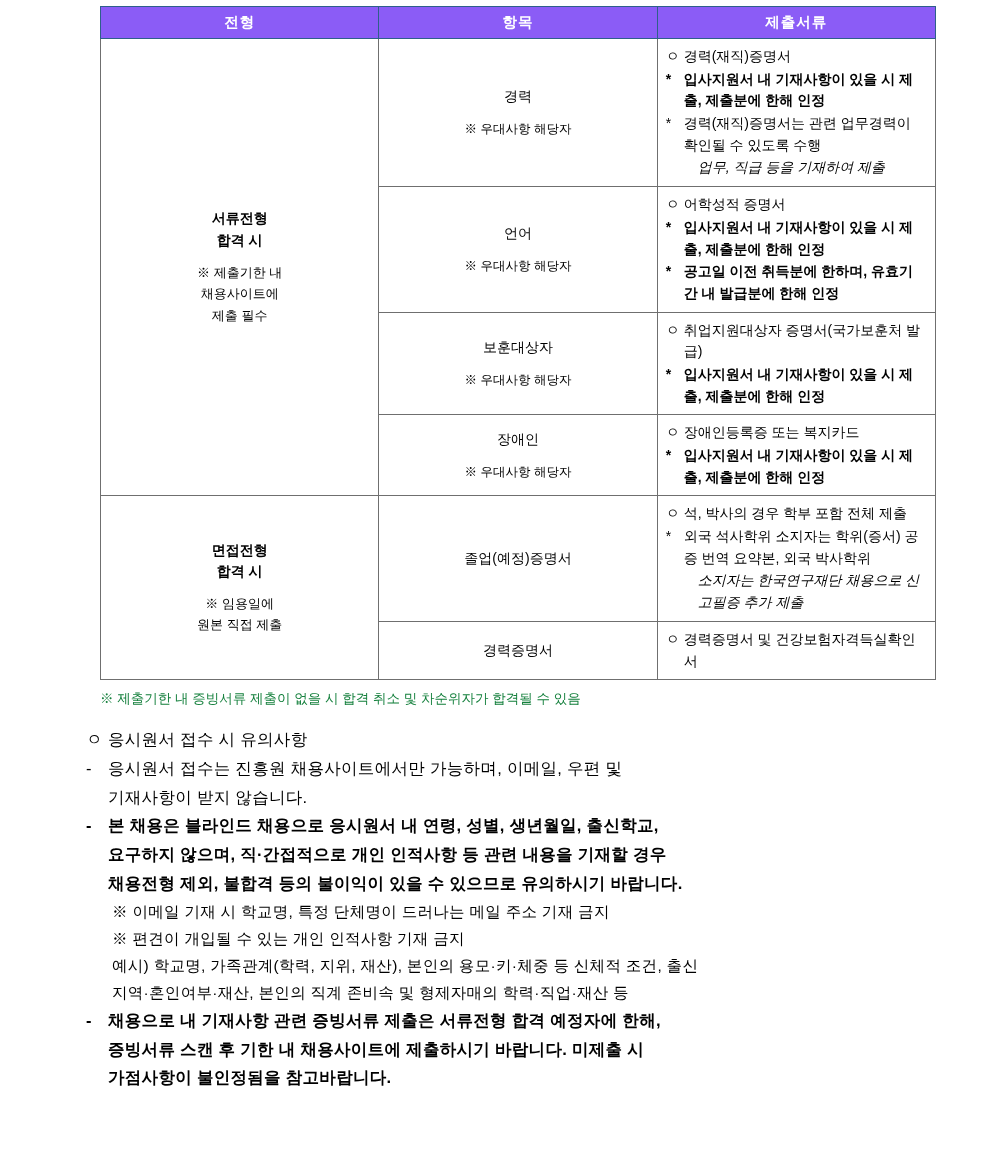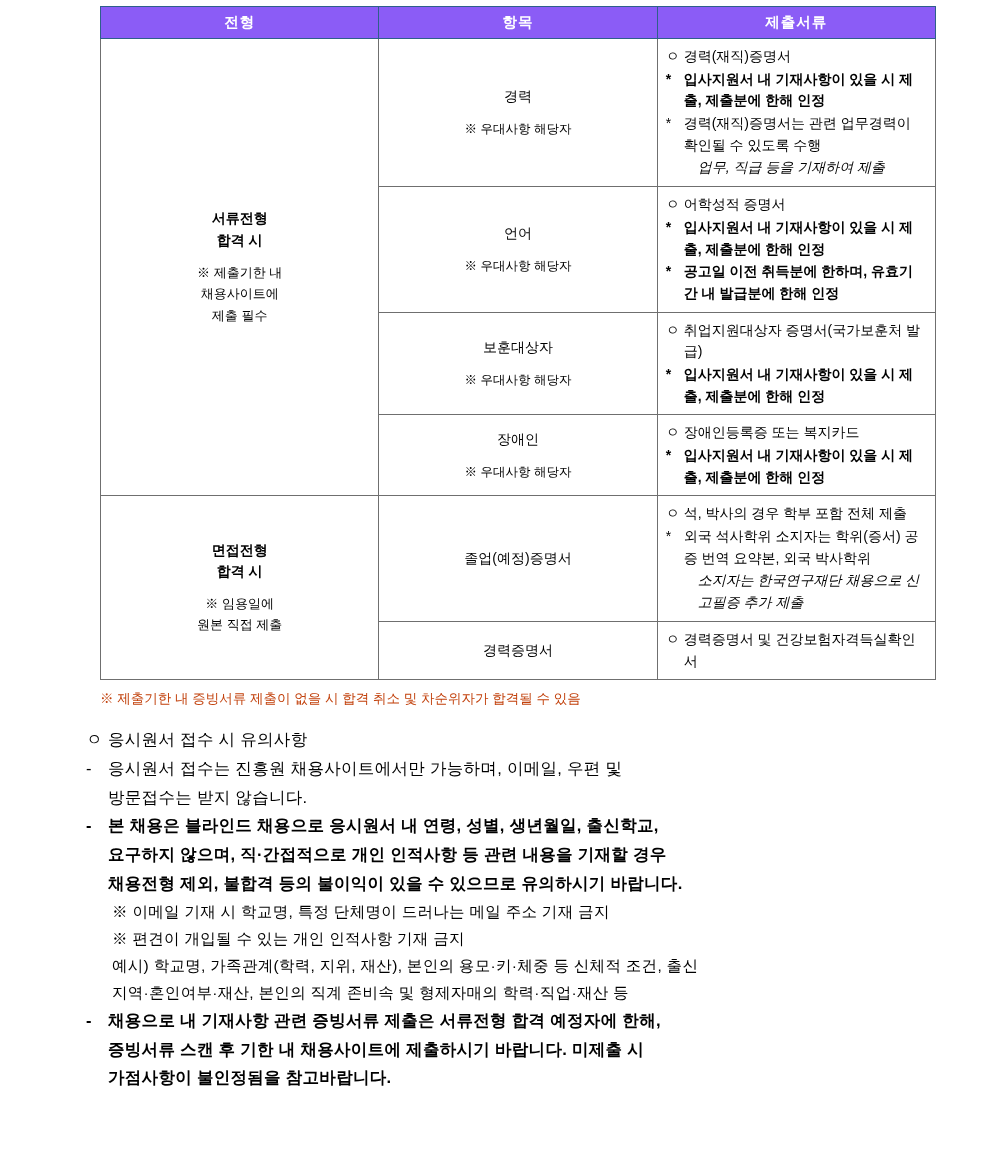--- a/index.html
+++ b/index.html
@@ -86,21 +86,21 @@
   }
   .cont {
     display: block;
     padding-left: 32px;
     margin: 1px 0;
     font-style: italic;
   }
   .tbl-foot {
     font-size: 13.5px;
     margin: 10px 0 0 88px;
-    color: #c2410c;
+    color: #15803d;
   }
   .body-sec {
     margin: 18px 0 0 0;
     padding-left: 74px;
   }
   .b-line {
     font-size: 16.5px;
     line-height: 1.62;
     letter-spacing: 0.3px;
     position: relative;
@@ -234,21 +234,21 @@
     <div class="b-line">
       <span class="bullet">ㅇ</span>
       <span>응시원서 접수 시  유의사항</span>
     </div>
 
     <div class="b-line">
       <span class="bullet">-</span>
       <span>응시원서 접수는 진흥원 채용사이트에서만 가능하며, 이메일, 우편 및</span>
     </div>
     <div class="b-line cont-line">
-      <span>방문접수는 받지 않습니다.</span>
+      <span>기재사항이 받지 않습니다.</span>
     </div>
 
     <div class="b-line bold">
       <span class="bullet">-</span>
       <span>본 채용은 블라인드 채용으로 응시원서 내 연령, 성별, 생년월일, 출신학교,</span>
     </div>
     <div class="b-line bold cont-line">
       <span>요구하지 않으며, 직·간접적으로 개인 인적사항 등 관련 내용을 기재할 경우</span>
     </div>
     <div class="b-line bold cont-line">

